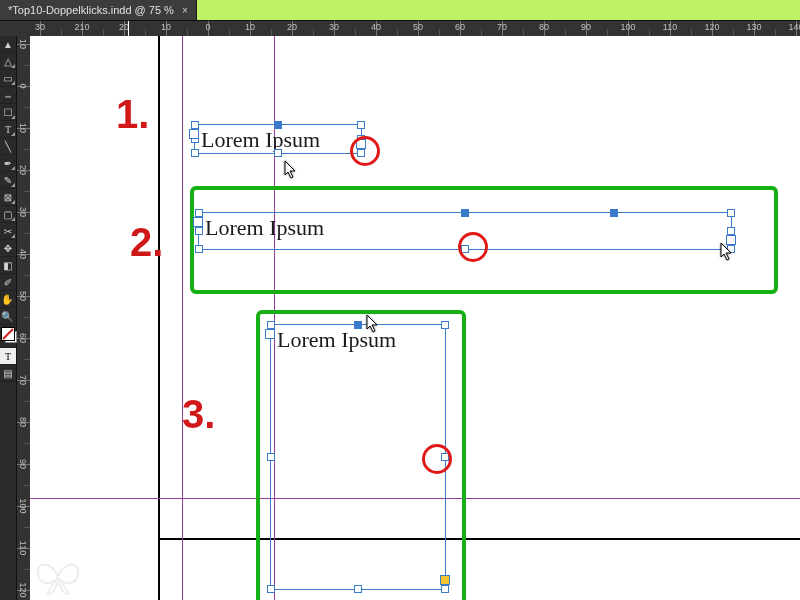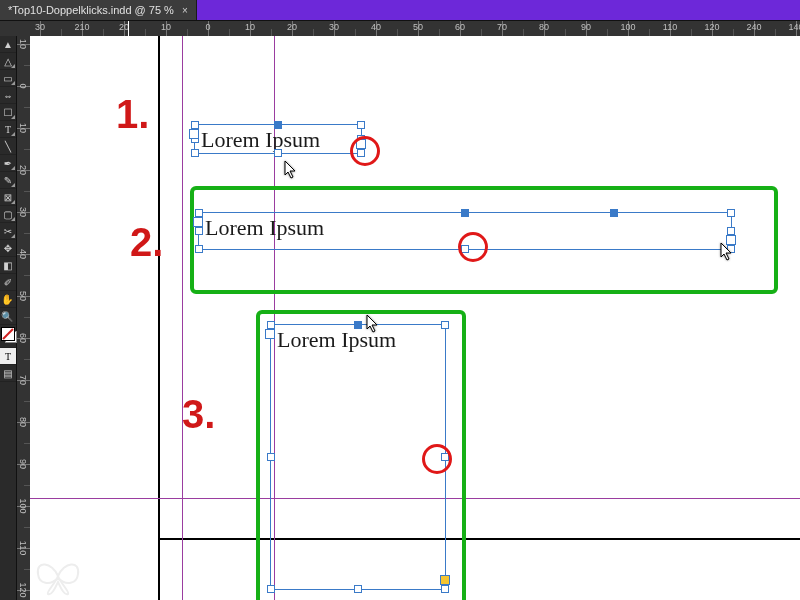--- a/index.html
+++ b/index.html
@@ -1,19 +1,19 @@
 <!DOCTYPE html>
 <html><head>
 <meta charset="utf-8">
 <style>
   html, body { margin: 0; padding: 0; width: 800px; height: 600px; overflow: hidden; font-family: "Times New Roman", Georgia, serif; background: #fff; }
   .app { position: relative; width: 800px; height: 600px; background: #fff; }
 
   
-  .tabbar { position: absolute; left: 0; top: 0; right: 0; height: 20px; background: #6d28d9; display: flex; align-items: stretch; font-family: Arial, sans-serif; }
+  .tabbar { position: absolute; left: 0; top: 0; right: 0; height: 20px; background: #bef264; display: flex; align-items: stretch; font-family: Arial, sans-serif; }
   .tab { display: flex; align-items: center; padding: 0 8px; background: #3c3c3c; color: #e0e0e0; font-size: 11px; border-right: 1px solid #1a1a1a; position: relative; }
   .tab .close { margin-left: 8px; color: #ccc; font-size: 10px; }
 
   
   .hruler { position: absolute; left: 30px; right: 0; top: 20px; height: 16px; background: #333; border-top: 1px solid #111; border-bottom: 1px solid #111; }
   .hruler .tick { position: absolute; top: 0; width: 1px; height: 16px; background: #777; }
   .hruler .tick.minor { height: 8px; top: 8px; background: #555; }
   .hruler .label { position: absolute; top: 1px; font-size: 9px; color: #c0c0c0; font-family: Arial, sans-serif; transform: translateX(-50%); }
   .hruler .origin { position: absolute; top: 0; width: 1px; height: 16px; background: #fff; }
 
@@ -126,21 +126,21 @@
       <div class="tick" style="left: 598px;"></div>
       <div class="label" style="left: 598px;">100</div>
       <div class="tick minor" style="left: 619px;"></div>
       <div class="tick" style="left: 640px;"></div>
       <div class="label" style="left: 640px;">110</div>
       <div class="tick minor" style="left: 661px;"></div>
       <div class="tick" style="left: 682px;"></div>
       <div class="label" style="left: 682px;">120</div>
       <div class="tick minor" style="left: 703px;"></div>
       <div class="tick" style="left: 724px;"></div>
-      <div class="label" style="left: 724px;">240</div>
+      <div class="label" style="left: 724px;">130</div>
       <div class="tick minor" style="left: 745px;"></div>
       <div class="tick" style="left: 766px;"></div>
       <div class="label" style="left: 766px;">140</div>
       <div class="origin" style="left: 98px;"></div>
     </div>
 
   <div class="vruler" id="vruler">
       <div class="tick" style="top: 8px;"></div>
       <div class="label" style="top: 8px;">10</div>
       <div class="tick minor" style="top: 29px;"></div>

